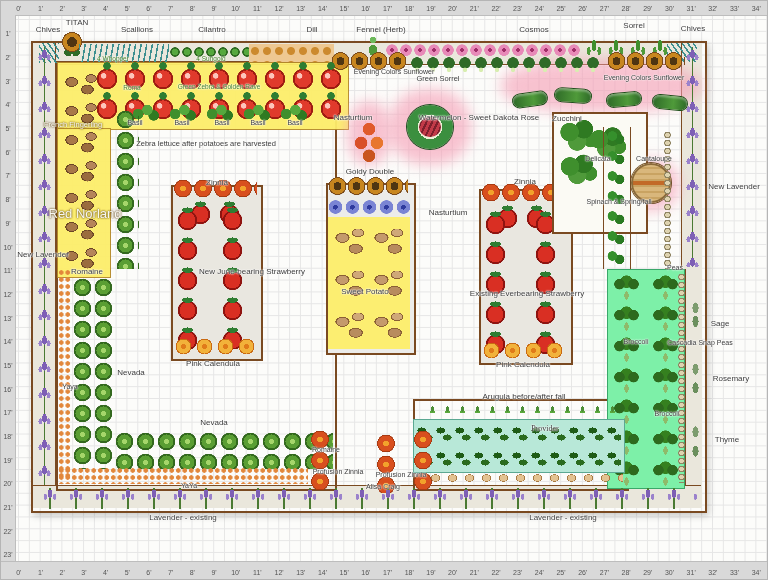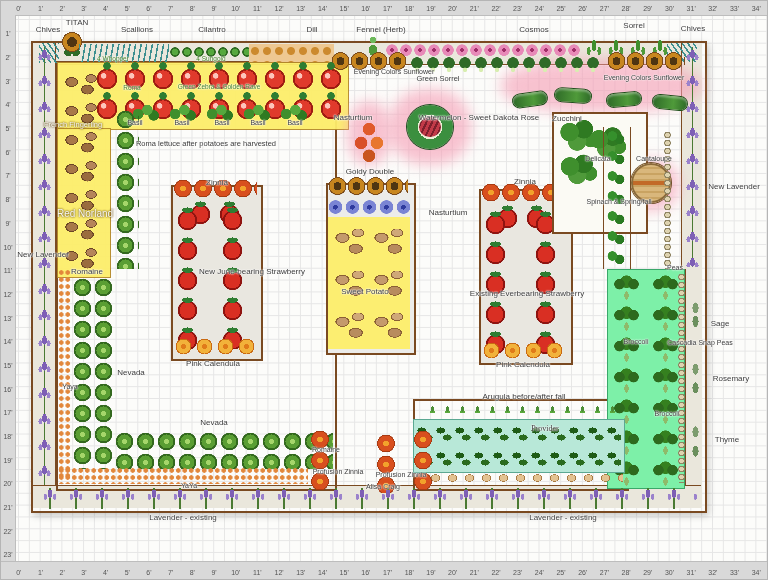--- a/index.html
+++ b/index.html
@@ -369,22 +369,22 @@
   <div class="lbl lbl-sm" style="left:112px;top:57px;">4 Whopper</div>
   <div class="lbl lbl-sm" style="left:210px;top:57px;">4 Sungold</div>
   <div class="lbl lbl-sm" style="left:131px;top:86px;">Roma</div>
   <div class="lbl lbl-sm" style="left:218px;top:85px;">Green Zebra &amp; Golden Rave</div>
   <div class="lbl" style="left:134px;top:121px;font-size:7px;">Basil</div>
   <div class="lbl" style="left:181px;top:121px;font-size:7px;">Basil</div>
   <div class="lbl" style="left:221px;top:121px;font-size:7px;">Basil</div>
   <div class="lbl" style="left:257px;top:121px;font-size:7px;">Basil</div>
   <div class="lbl" style="left:294px;top:121px;font-size:7px;">Basil</div>
   <div class="lbl lbl-light" style="left:72px;top:123px;font-size:7.5px;">French Fingerling</div>
-  <div class="lbl" style="left:205px;top:142px;font-size:7.5px;">Roma lettuce after potatoes are harvested</div>
-  <div class="lbl lbl-light" style="left:84px;top:212px;font-size:10px;">Red Norland</div>
+  <div class="lbl" style="left:205px;top:142px;font-size:7.5px;">Zebra lettuce after potatoes are harvested</div>
+  <div class="lbl lbl-light" style="left:84px;top:212px;font-size:13px;">Red Norland</div>
   <div class="lbl" style="left:42px;top:253px;">New Lavender</div>
   <div class="lbl" style="left:86px;top:270px;">Romaine</div>
   <div class="lbl" style="left:352px;top:116px;">Nasturtium</div>
   <div class="lbl" style="left:460px;top:116px;padding-left:36px;">Watermelon - Sweet Dakota Rose</div>
   <div class="lbl" style="left:393px;top:70px;font-size:7px;">Evening Colors Sunflower</div>
   <div class="lbl" style="left:437px;top:77px;font-size:7.5px;">Green Sorrel</div>
   <div class="lbl" style="left:643px;top:76px;font-size:7px;">Evening Colors Sunflower</div>
   <div class="lbl" style="left:566px;top:117px;">Zucchini</div>
   <div class="lbl" style="left:597px;top:157px;font-size:7px;">Delicata</div>
   <div class="lbl" style="left:653px;top:157px;font-size:7px;">Cantaloupe</div>

